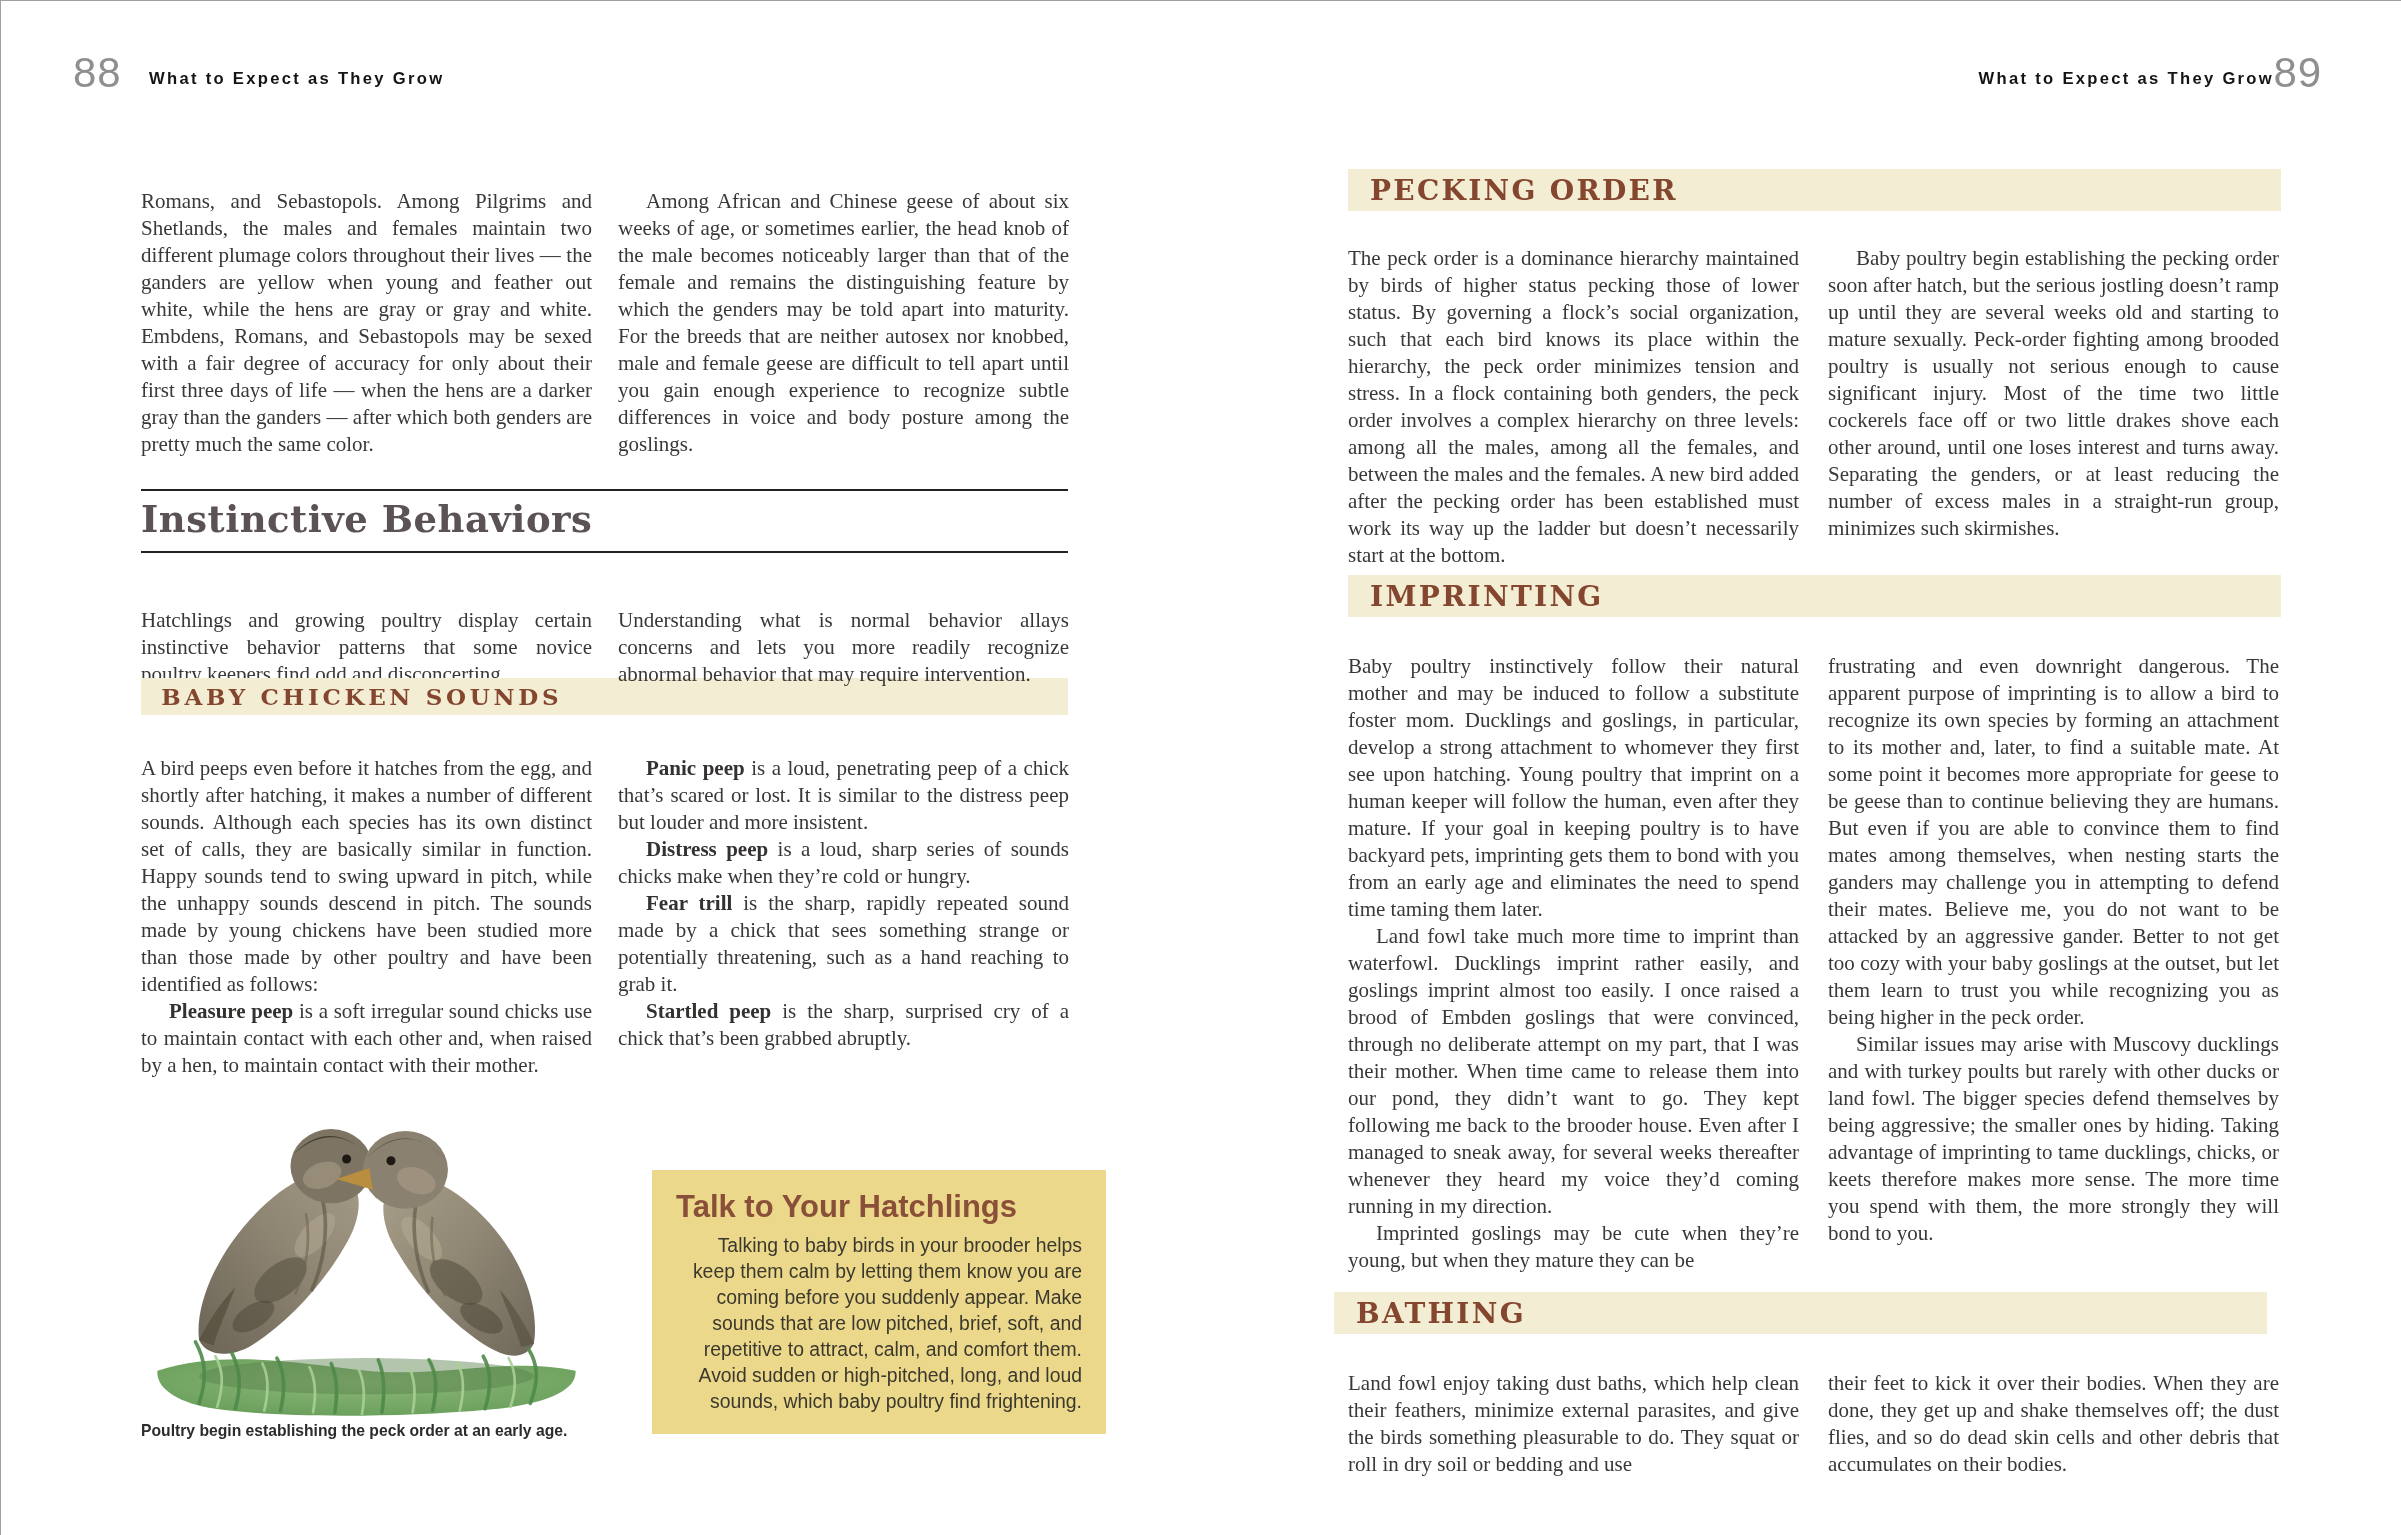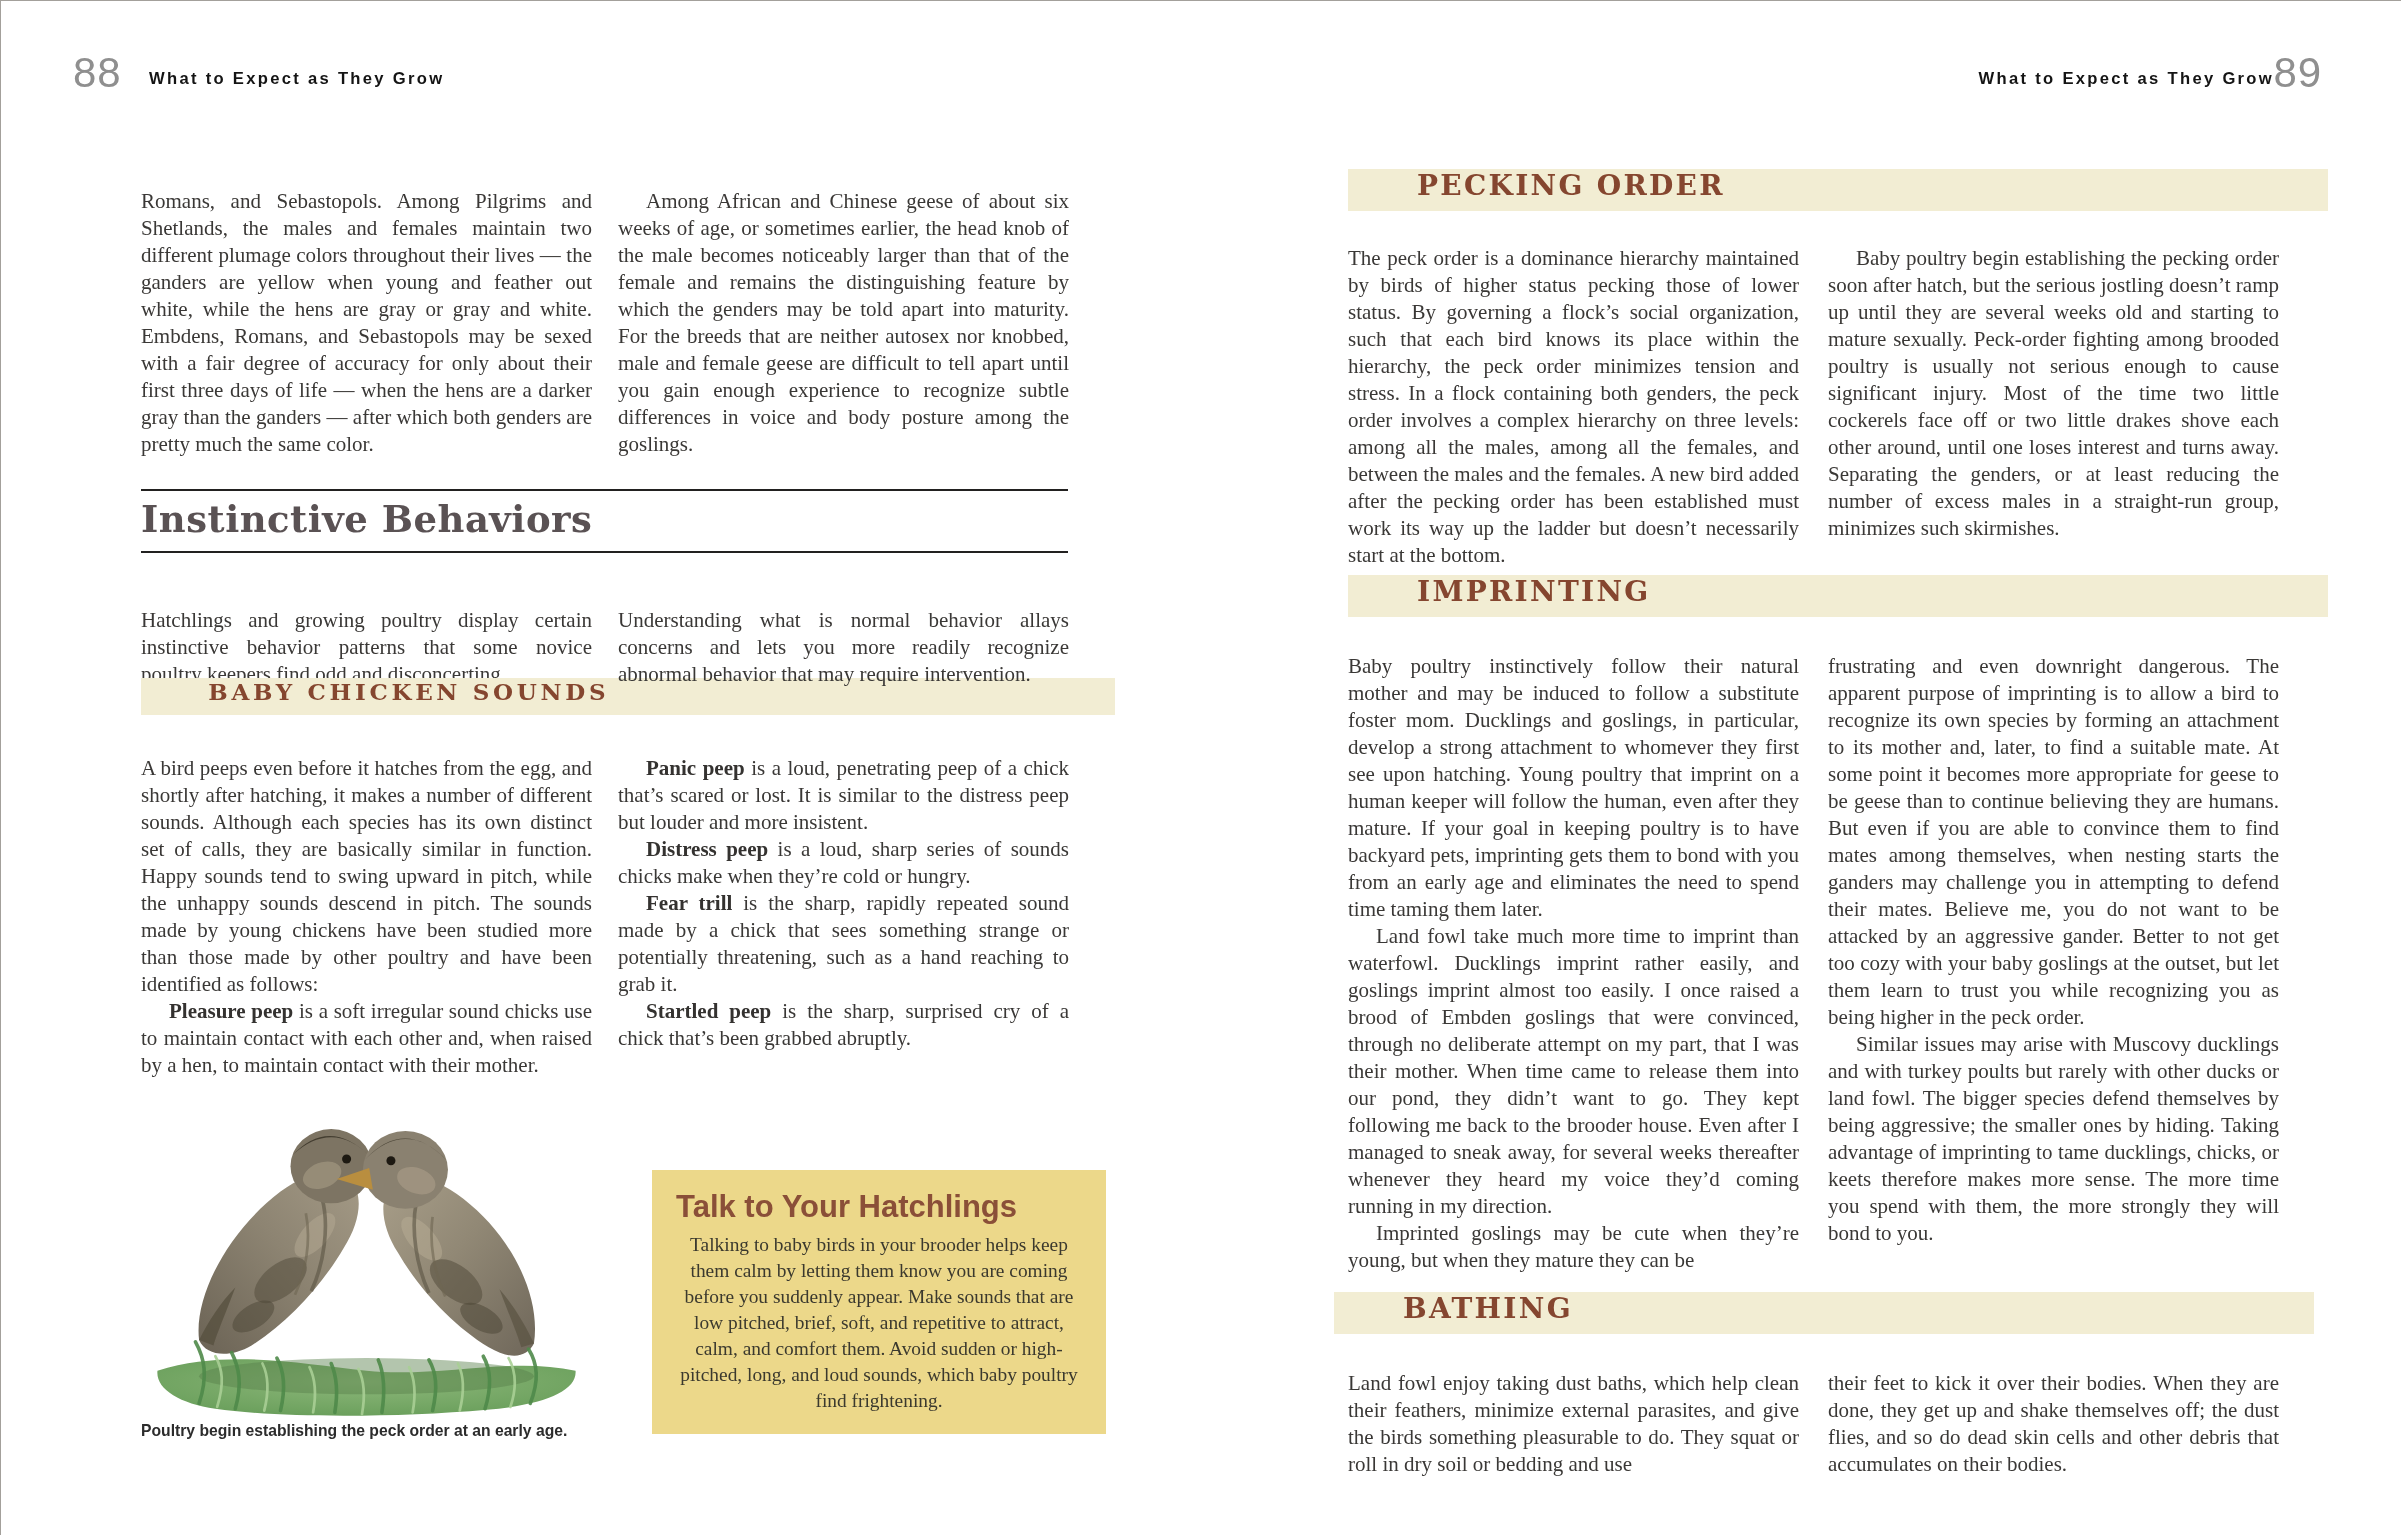--- a/index.html
+++ b/index.html
@@ -55,21 +55,21 @@
   .section-head h2 {
     margin:0;
     font-family:"DejaVu Serif", serif;
     font-weight:bold;
     font-size:37px; line-height:41px;
     color:#5a5254; letter-spacing:0.5px;
   }
 
   .bar {
     background:var(--bar-bg);
-    display:flex; padding-left:47px;
+    display:flex; align-items:center;
   }
   .bar-left { width:927px; height:37px; }
   .bar-right { width:933px; height:42px; }
   .bar h3 {
     margin:0;
     font-family:"DejaVu Serif", serif;
     font-weight:bold;
     color:var(--heading-brown);
   }
   .bar-left h3 { font-size:23px; letter-spacing:3.7px; padding-left:20.3px; }
@@ -86,23 +86,23 @@
     background:var(--callout-bg);
     padding:18.5px 24px 20.3px 24px;
   }
   .callout h3 {
     margin:0 0 8.3px 0;
     font-family:"Liberation Sans", sans-serif;
     font-weight:bold; font-size:31px; line-height:35px;
     color:var(--callout-title);
   }
   .callout .callout-body {
-    font-family:Liberation Serif, serif;
+    font-family:Liberation Sans, sans-serif;
     font-size:19.4px; line-height:26px;
-    color:#3b392e; text-align:center;
+    color:#3b392e; text-align:right;
   }
 
   .illustration { width:451px; height:362px; }
 </style>
 </head>
 <body>
 
 <div class="spread" style="--bar-bg: #f2edd3; --heading-brown: #85462f; --callout-bg: #ecd88a; --callout-title: #8a4f38; --body-ink: #3a3836; --rule-ink: #222120; --folio-gray: #8f8f8f;">
 
   <div class="page page-left">

